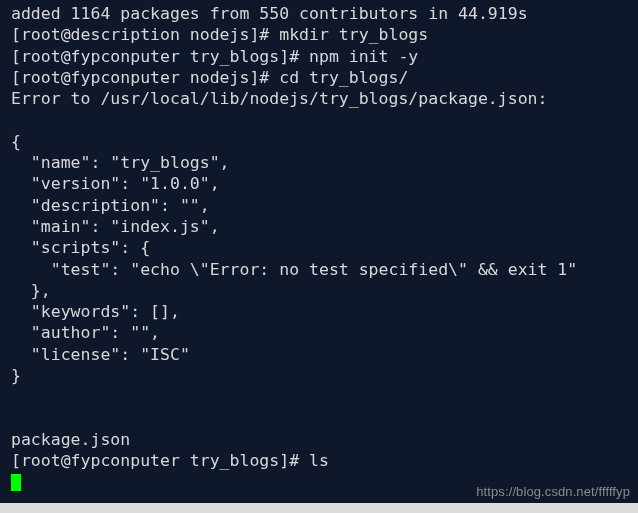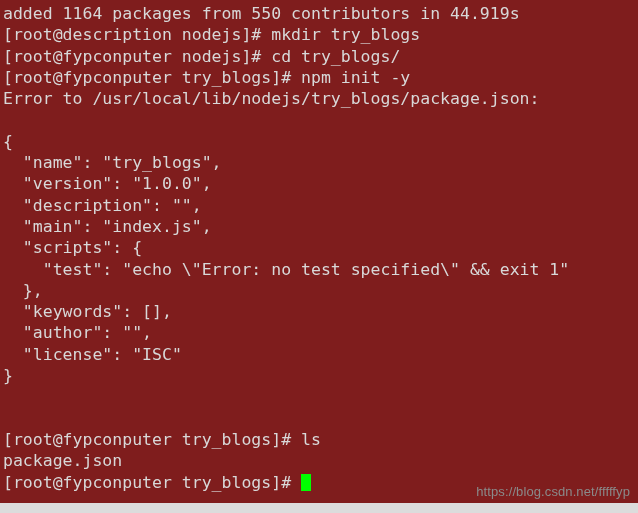--- a/index.html
+++ b/index.html
@@ -14,22 +14,22 @@
     background: #000000;
     overflow: hidden;
     font-family: "DejaVu Sans Mono", "Liberation Mono", monospace;
   }
   #terminal {
     position: absolute;
     left: 0;
     top: 0;
     width: 638px;
     height: 503px;
-    background: #7f1d1d;
-    padding: 3px 0 0 3px;
+    background: #0f172a;
+    padding: 3px 0 0 11px;
     box-sizing: border-box;
   }
   .line {
     font-size: 16.5px;
     line-height: 21.3px;
     color: #d8d8d8;
     white-space: pre;
     letter-spacing: 0px;
     height: 21.3px;
     font-family: "DejaVu Sans Mono", "Liberation Mono", monospace;
@@ -70,42 +70,42 @@
 </style>
 </head>
 <body>
 
 <div id="screen">
 
   <div id="terminal">
     <div id="lines-container">
         <div class="line">added 1164 packages from 550 contributors in 44.919s</div>
         <div class="line">[root@description nodejs]# mkdir try_blogs</div>
+        <div class="line">[root@fypconputer try_blogs]# npm init -y</div>
         <div class="line">[root@fypconputer nodejs]# cd try_blogs/</div>
-        <div class="line">[root@fypconputer try_blogs]# npm init -y</div>
         <div class="line">Error to /usr/local/lib/nodejs/try_blogs/package.json:</div>
         <div class="line blank"> </div>
         <div class="line">{</div>
         <div class="line">  "name": "try_blogs",</div>
         <div class="line">  "version": "1.0.0",</div>
         <div class="line">  "description": "",</div>
         <div class="line">  "main": "index.js",</div>
         <div class="line">  "scripts": {</div>
         <div class="line">    "test": "echo \"Error: no test specified\" &amp;&amp; exit 1"</div>
         <div class="line">  },</div>
         <div class="line">  "keywords": [],</div>
         <div class="line">  "author": "",</div>
         <div class="line">  "license": "ISC"</div>
         <div class="line">}</div>
         <div class="line blank"> </div>
         <div class="line blank"> </div>
+        <div class="line">package.json</div>
         <div class="line">[root@fypconputer try_blogs]# ls</div>
-        <div class="line">package.json</div>
       </div>
 
-    <div class="line cursor-line"><span>[root@fypconputer try_blogs]# </span><span class="cursor-block"></span></div>
+    <div class="line cursor-line"><span class="cursor-block"></span></div>
   </div>
 
   <div id="watermark">https://blog.csdn.net/fffffyp</div>
 
   <div id="bottom-strip"></div>
 
 </div>
 
 </body></html>

